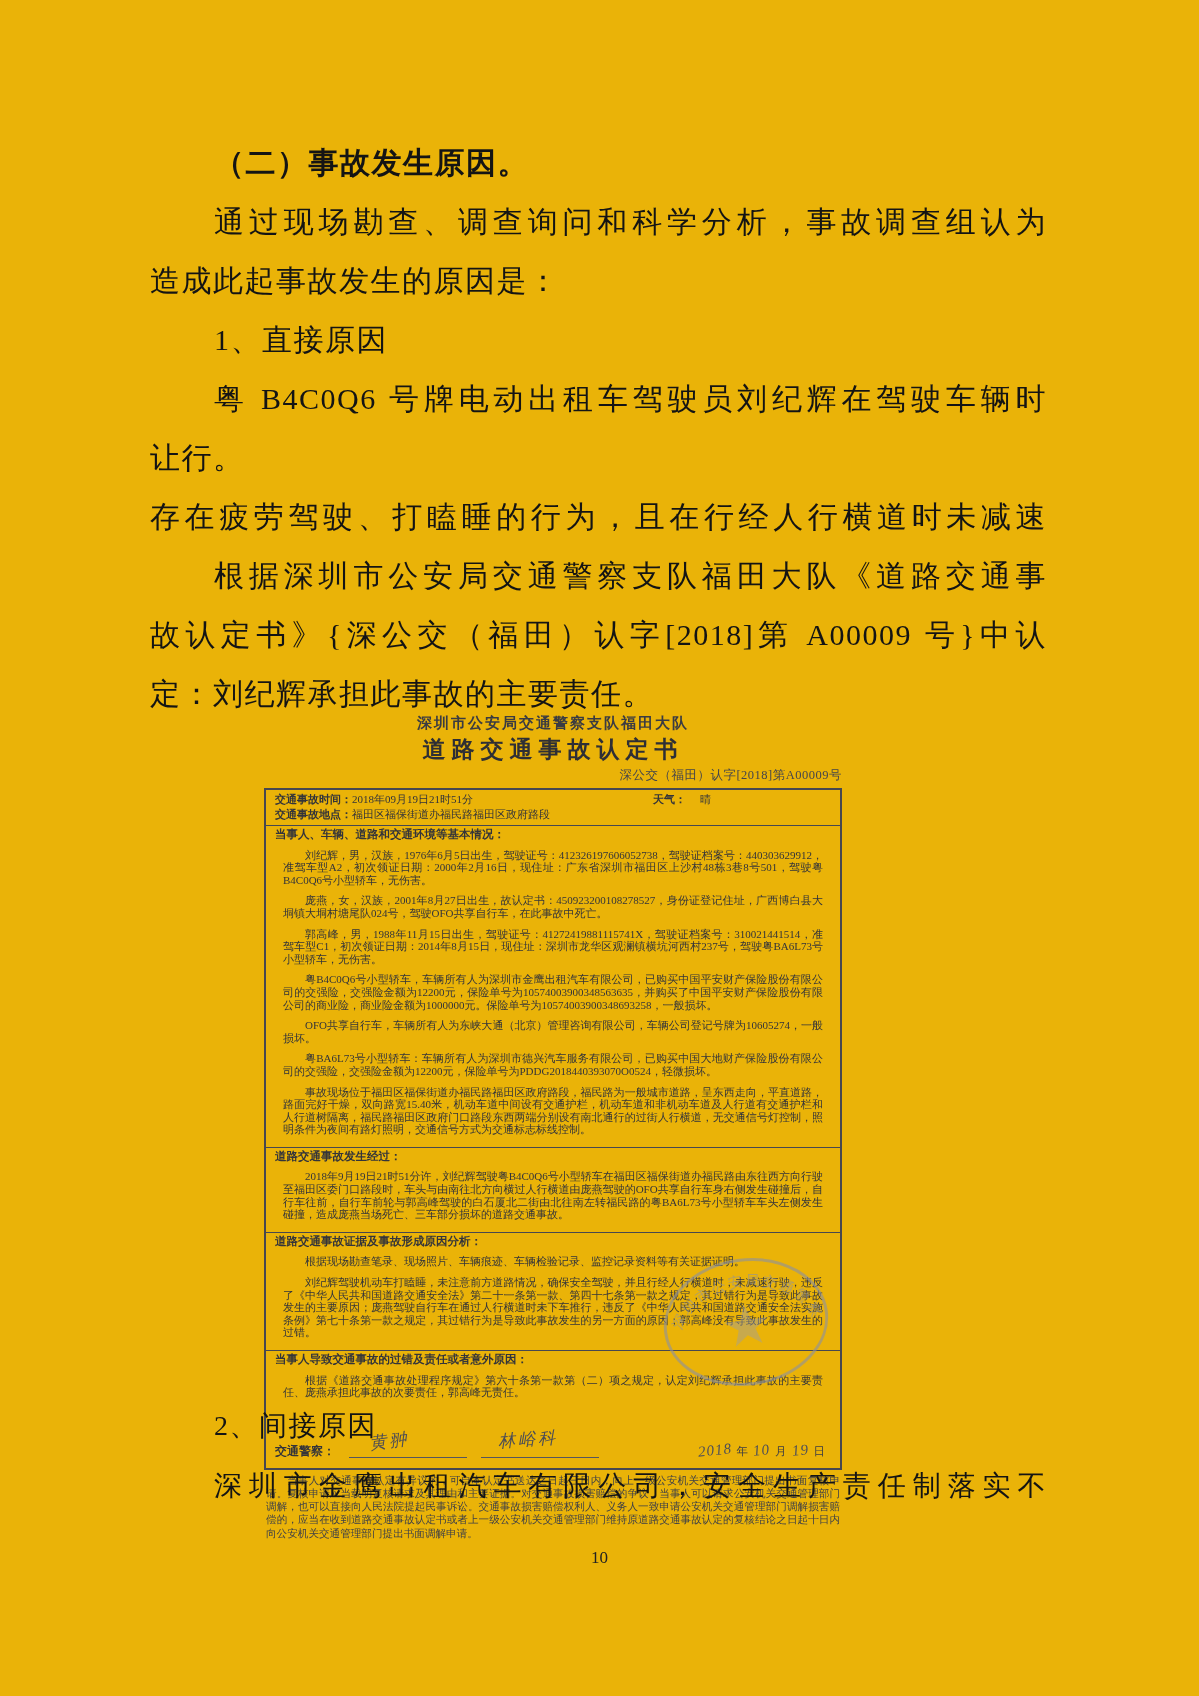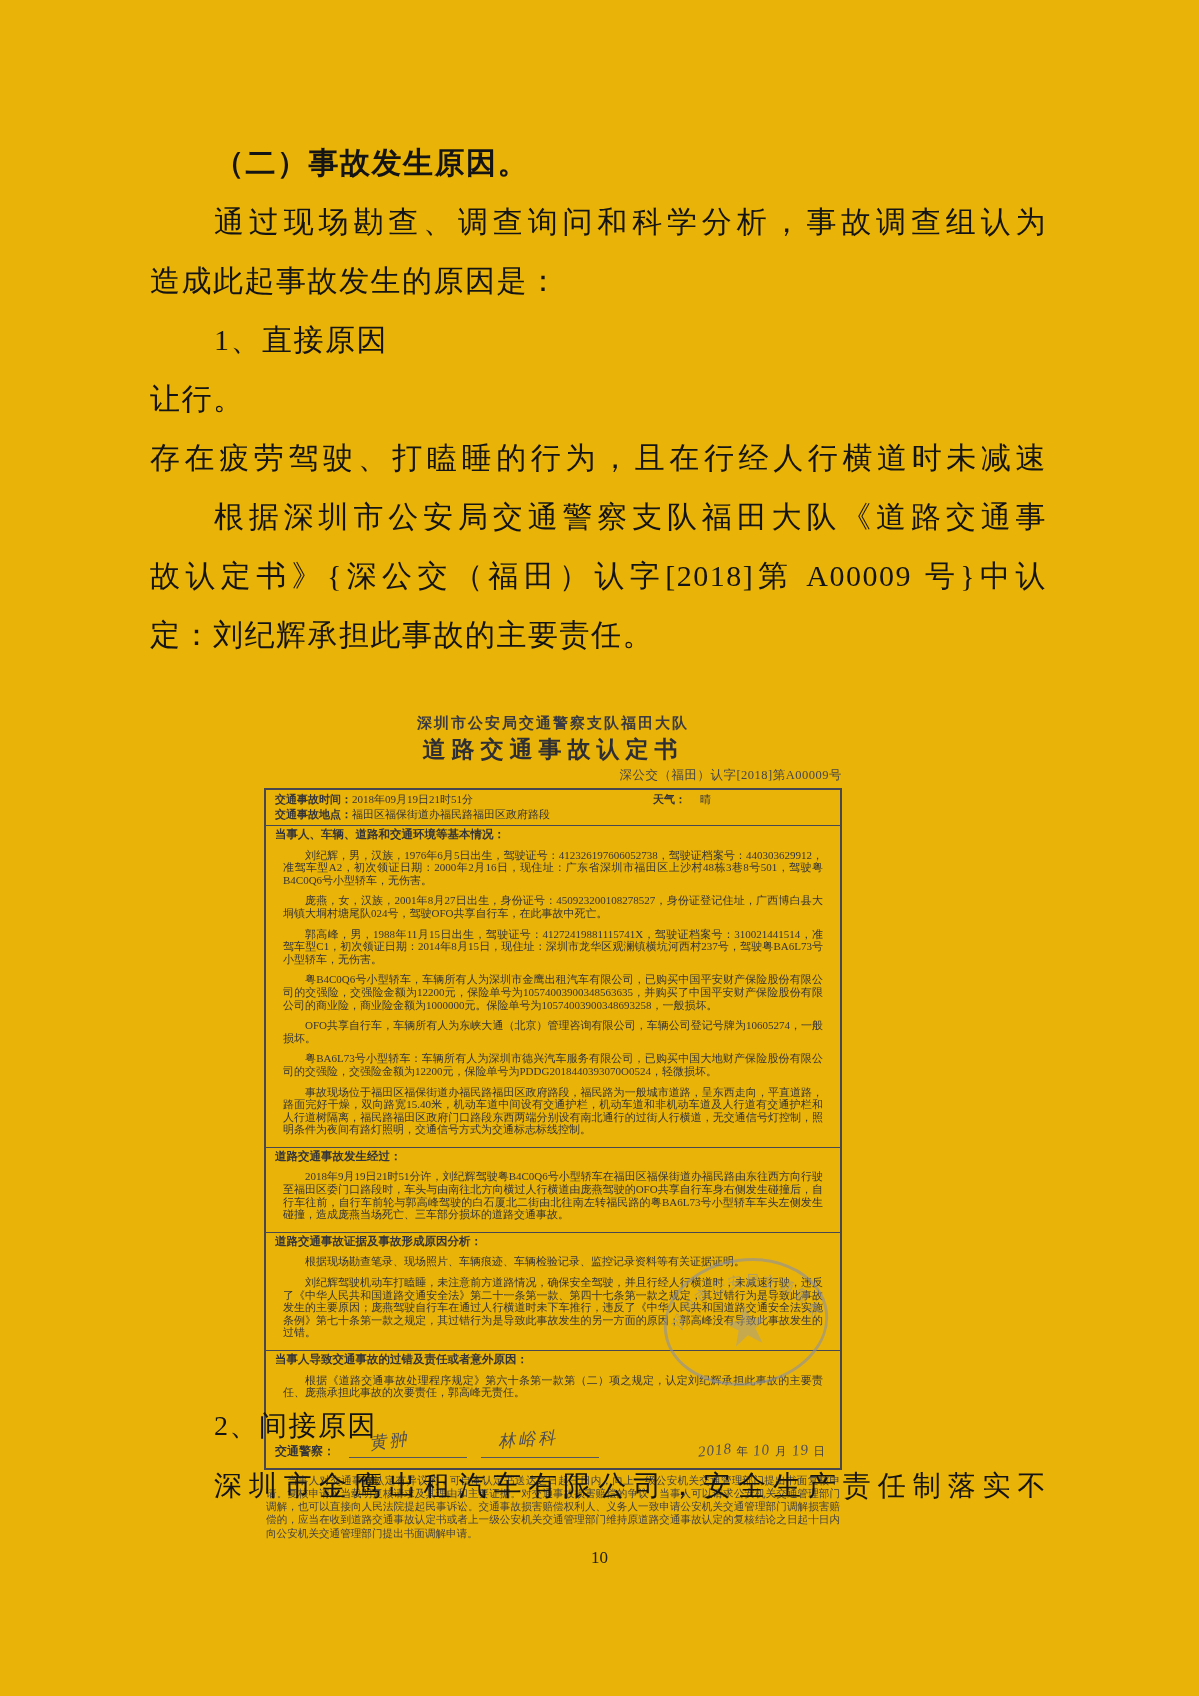--- a/index.html
+++ b/index.html
@@ -97,20 +97,21 @@
 </head>
 <body>
 
 <div class="page">
 
   <div class="main-text">
     <div class="mline ind bold">（二）事故发生原因。</div>
     <div class="mline fill ind">通过现场勘查、调查询问和科学分析，事故调查组认为</div>
     <div class="mline">造成此起事故发生的原因是：</div>
     <div class="mline ind">1、直接原因</div>
+    <div class="mline fill ind">粤 B4C0Q6 号牌电动出租车驾驶员刘纪辉在驾驶车辆时</div>
     <div class="mline">让行。</div>
     <div class="mline fill">存在疲劳驾驶、打瞌睡的行为，且在行经人行横道时未减速</div>
     <div class="mline fill ind">根据深圳市公安局交通警察支队福田大队《道路交通事</div>
     <div class="mline fill">故认定书》{深公交（福田）认字[2018]第 A00009 号}中认</div>
     <div class="mline">定：刘纪辉承担此事故的主要责任。</div>
   </div>
 
   <div class="scan">
     <div class="agency">深圳市公安局交通警察支队福田大队</div>
     <div class="cert-title">道路交通事故认定书</div>
@@ -129,21 +130,21 @@
         </div>
         <div class="rowflex">
           <span class="lab">交通事故地点：</span>
           <span>福田区福保街道办福民路福田区政府路段</span>
         </div>
       </div>
 
       <div class="sec">
         <div class="hdr">当事人、车辆、道路和交通环境等基本情况：</div>
         <p>刘纪辉，男，汉族，1976年6月5日出生，驾驶证号：412326197606052738，驾驶证档案号：440303629912，准驾车型A2，初次领证日期：2000年2月16日，现住址：广东省深圳市福田区上沙村48栋3巷8号501，驾驶粤B4C0Q6号小型轿车，无伤害。</p>
-        <p>庞燕，女，汉族，2001年8月27日出生，身份证号：450923200108278527，身份证登记住址，广西博白县大垌镇大垌村塘尾队024号，驾驶OFO共享自行车，在此事故中死亡。</p>
+        <p>庞燕，女，汉族，2001年8月27日出生，故认定书：450923200108278527，身份证登记住址，广西博白县大垌镇大垌村塘尾队024号，驾驶OFO共享自行车，在此事故中死亡。</p>
         <p>郭高峰，男，1988年11月15日出生，驾驶证号：41272419881115741X，驾驶证档案号：310021441514，准驾车型C1，初次领证日期：2014年8月15日，现住址：深圳市龙华区观澜镇横坑河西村237号，驾驶粤BA6L73号小型轿车，无伤害。</p>
         <p>粤B4C0Q6号小型轿车，车辆所有人为深圳市金鹰出租汽车有限公司，已购买中国平安财产保险股份有限公司的交强险，交强险金额为12200元，保险单号为10574003900348563635，并购买了中国平安财产保险股份有限公司的商业险，商业险金额为1000000元。保险单号为10574003900348693258，一般损坏。</p>
         <p>OFO共享自行车，车辆所有人为东峡大通（北京）管理咨询有限公司，车辆公司登记号牌为10605274，一般损坏。</p>
         <p>粤BA6L73号小型轿车：车辆所有人为深圳市德兴汽车服务有限公司，已购买中国大地财产保险股份有限公司的交强险，交强险金额为12200元，保险单号为PDDG2018440393070O0524，轻微损坏。</p>
         <p>事故现场位于福田区福保街道办福民路福田区政府路段，福民路为一般城市道路，呈东西走向，平直道路，路面完好干燥，双向路宽15.40米，机动车道中间设有交通护栏，机动车道和非机动车道及人行道有交通护栏和人行道树隔离，福民路福田区政府门口路段东西两端分别设有南北通行的过街人行横道，无交通信号灯控制，照明条件为夜间有路灯照明，交通信号方式为交通标志标线控制。</p>
       </div>
 
       <div class="sec">
         <div class="hdr">道路交通事故发生经过：</div>
         <p>2018年9月19日21时51分许，刘纪辉驾驶粤B4C0Q6号小型轿车在福田区福保街道办福民路由东往西方向行驶至福田区委门口路段时，车头与由南往北方向横过人行横道由庞燕驾驶的OFO共享自行车身右侧发生碰撞后，自行车往前，自行车前轮与郭高峰驾驶的白石厦北二街由北往南左转福民路的粤BA6L73号小型轿车车头左侧发生碰撞，造成庞燕当场死亡、三车部分损坏的道路交通事故。</p>

